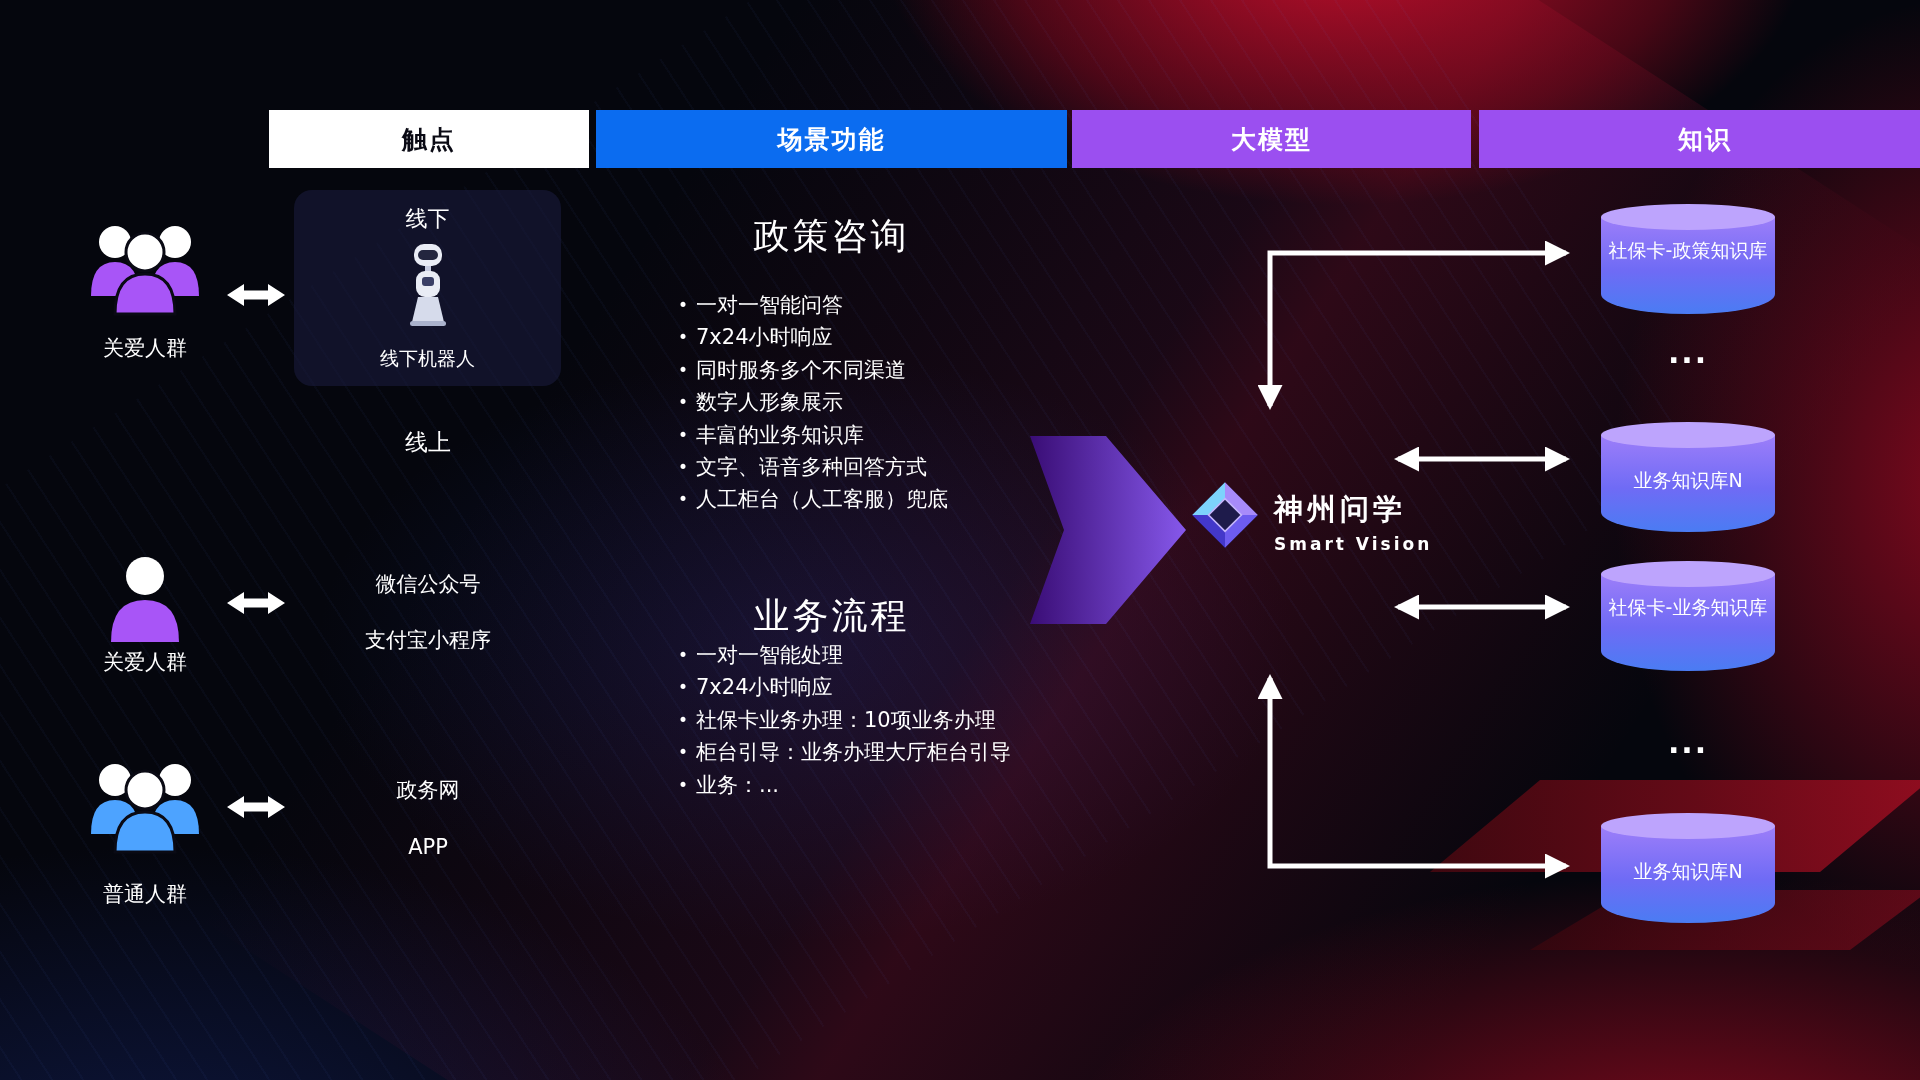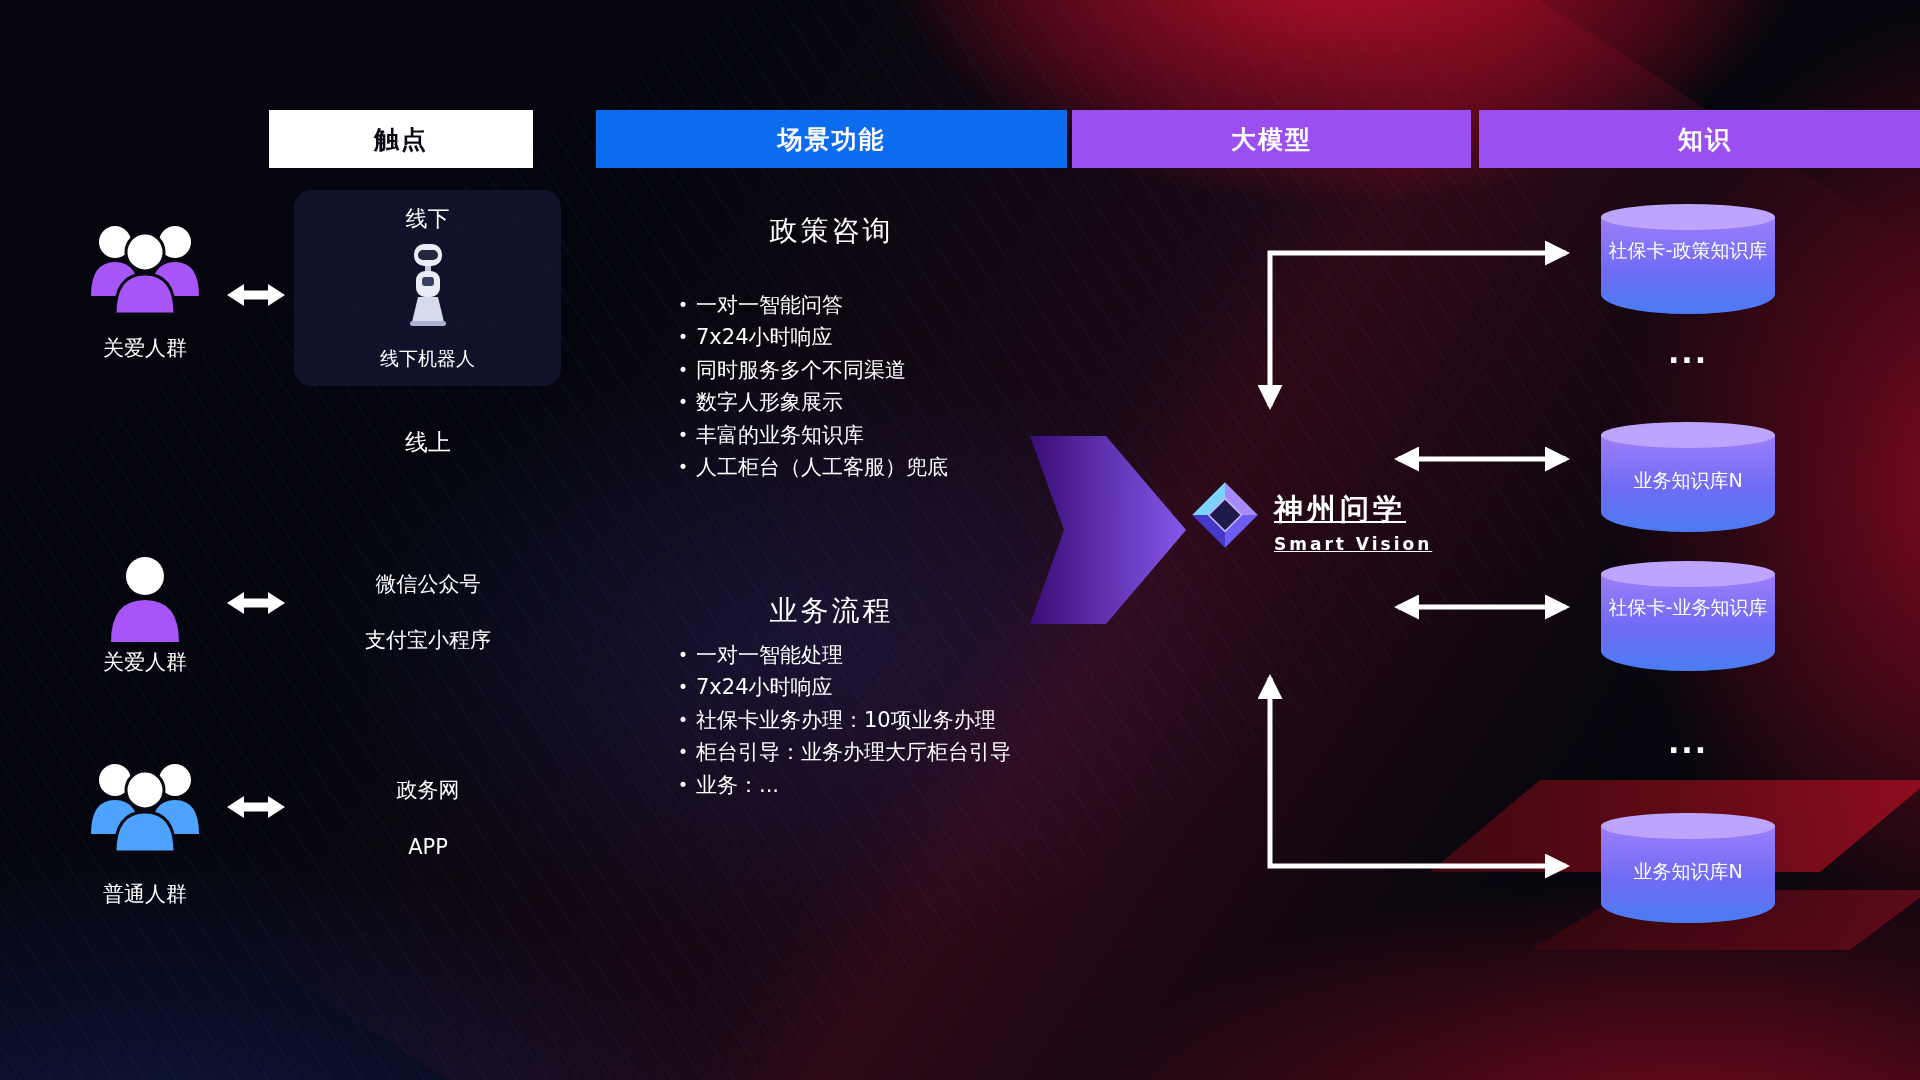--- a/index.html
+++ b/index.html
@@ -24,51 +24,51 @@
   .swoosh2 { left:1530px; top:890px; width:400px; height:60px; opacity:.6;
              background:linear-gradient(90deg,#3f060d,#8c0c1d); clip-path:polygon(0 100%, 25% 0, 100% 0, 80% 100%); }
 
   
   .hdr { position:absolute; top:110px; height:58px; display:flex; align-items:center; justify-content:center;
          font-size:25px; font-weight:bold; letter-spacing:2px; }
   .hdr.white  { background:#ffffff; color:#0a0a14; }
   .hdr.blue   { background:#0b6cf0; color:#fff; }
   .hdr.purple { background:#9b4ff0; color:#fff; }
   .hdr0 { left:34px;   width:228px; }
-  .hdr1 { left:269px;  width:264px; }
+  .hdr1 { left:269px;  width:320px; }
   .hdr2 { left:596px;  width:471px; }
   .hdr3 { left:1072px; width:399px; }
   .hdr4 { left:1479px; width:452px; }
 
   
   .user-icon { position:absolute; left:75px; width:140px; text-align:center; }
   .user-label { position:absolute; left:35px; width:220px; text-align:center; font-size:21px; }
   .ua { position:absolute; left:227px; width:58px; height:26px; }
 
   
   .offline-box { position:absolute; left:294px; top:190px; width:267px; height:196px;
                  background:rgba(28,30,66,.55); border-radius:18px; }
   .offline-title { position:absolute; top:14px; width:100%; text-align:center; font-size:22px; }
   .robot-wrap { position:absolute; top:52px; width:100%; text-align:center; }
   .offline-robot-label { position:absolute; bottom:14px; width:100%; text-align:center; font-size:19px; }
   .tp-text { position:absolute; left:268px; width:320px; text-align:center; font-size:21px; }
   .tp-online { top:427px; font-size:23px; }
   .tp-ch0 { top:570px; } .tp-ch1 { top:626px; } .tp-ch2 { top:776px; } .tp-ch3 { top:835px; }
 
   
-  .scene-title { position:absolute; left:596px; width:471px; text-align:center; font-size:28px; letter-spacing:3px; }
+  .scene-title { position:absolute; left:596px; width:471px; text-align:center; font-size:36px; letter-spacing:3px; }
   .scene-title1 { top:212px; } .scene-title2 { top:592px; }
   .bullets { position:absolute; left:676px; width:430px; list-style:none; }
   .bullets1 { top:289px; } .bullets2 { top:639px; }
   .bullets li { position:relative; padding-left:20px; font-size:21px; line-height:32.4px; white-space:nowrap; }
   .bullets li::before { content:"•"; position:absolute; left:2px; font-size:17px; }
 
   
   .logo-diamond { position:absolute; left:1190px; top:480px; width:70px; height:70px; }
-  .logo-text { position:absolute; left:1274px; top:490px;text-decoration:underline; }
+  .logo-text { position:absolute; left:1274px; top:490px; }
   .logo-name { font-size:29px; font-weight:bold; letter-spacing:4px; }
   .logo-sub  { font-size:17px; letter-spacing:3px; margin-top:4px; font-weight:bold; }
 
   
   .db { position:absolute; left:1601px; width:174px; height:110px; }
   .db-body { position:absolute; left:0; right:0; top:13px; bottom:0;
              background:linear-gradient(180deg,#9d7ef9 0%, #6f6bf5 55%, #4a7cf3 100%);
              border-radius:0 0 87px 87px / 0 0 20px 20px; }
   .db-top { position:absolute; left:0; right:0; top:0; height:26px; background:#bda4fd; border-radius:50%; }
   .db-label { position:absolute; left:6px; right:6px; top:34px; text-align:center; font-size:19px; line-height:25px; }
@@ -170,20 +170,21 @@
   <div class="tp-text tp-ch2">政务网</div>
   <div class="tp-text tp-ch3">APP</div>
 
   <div class="scene-title scene-title1">政策咨询</div>
   <ul class="bullets bullets1">
     <li>一对一智能问答</li>
     <li>7x24小时响应</li>
     <li>同时服务多个不同渠道</li>
     <li>数字人形象展示</li>
     <li>丰富的业务知识库</li>
+    <li>文字、语音多种回答方式</li>
     <li>人工柜台（人工客服）兜底</li>
   </ul>
 
   <div class="scene-title scene-title2">业务流程</div>
   <ul class="bullets bullets2">
     <li>一对一智能处理</li>
     <li>7x24小时响应</li>
     <li>社保卡业务办理：10项业务办理</li>
     <li>柜台引导：业务办理大厅柜台引导</li>
     <li>业务：...</li>

